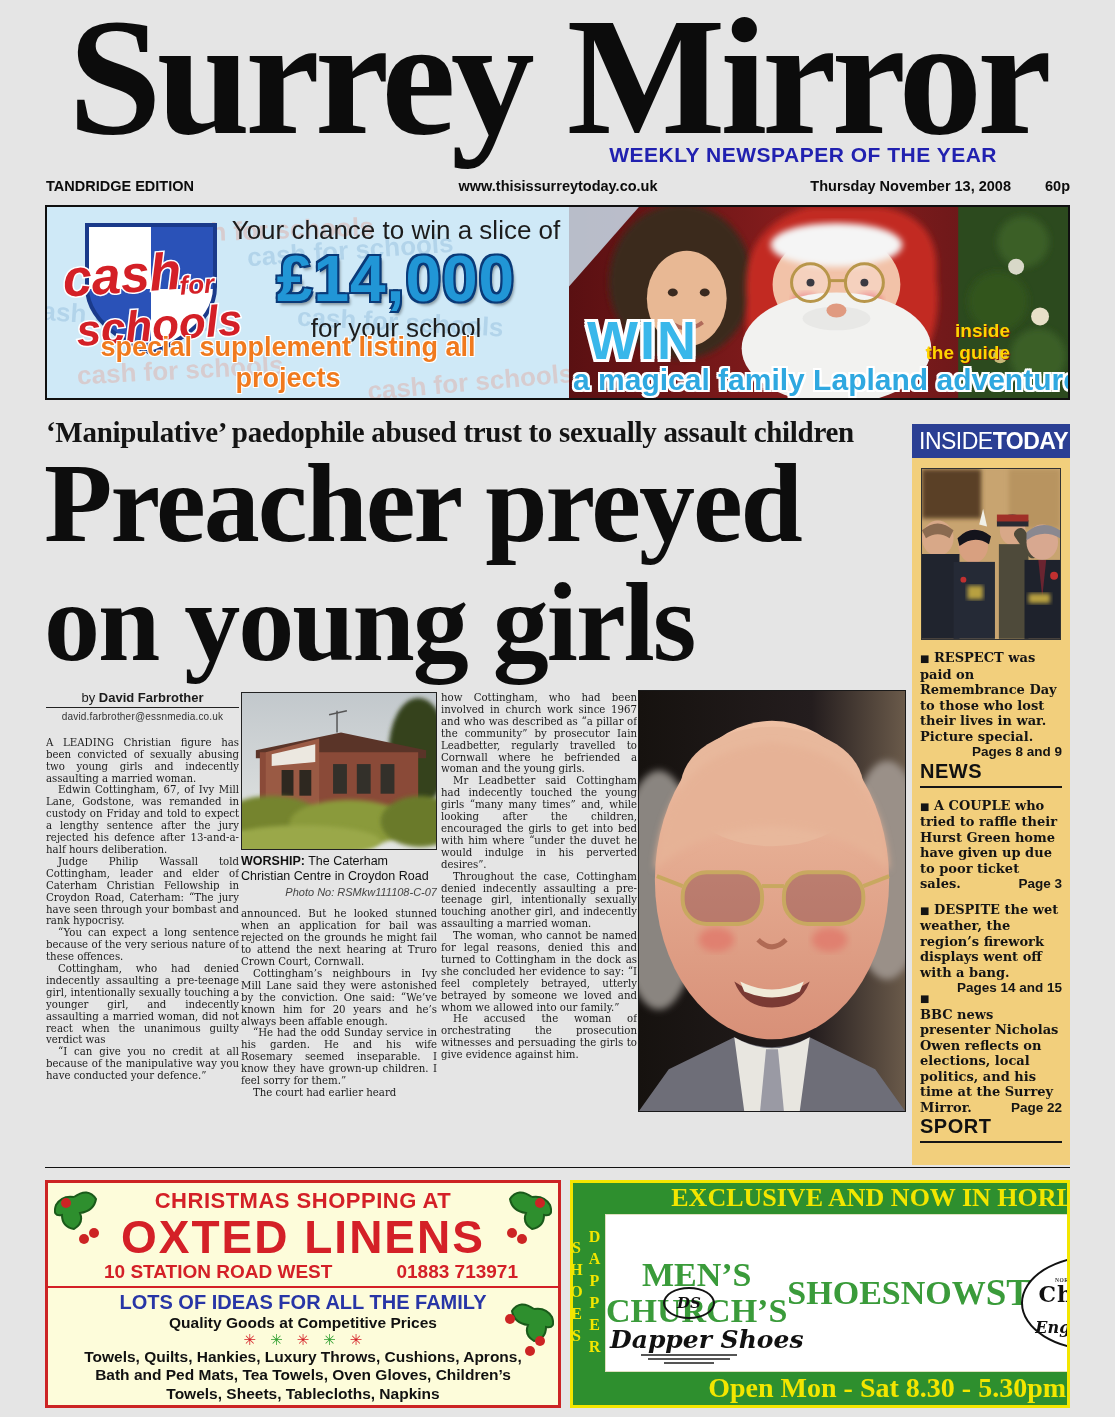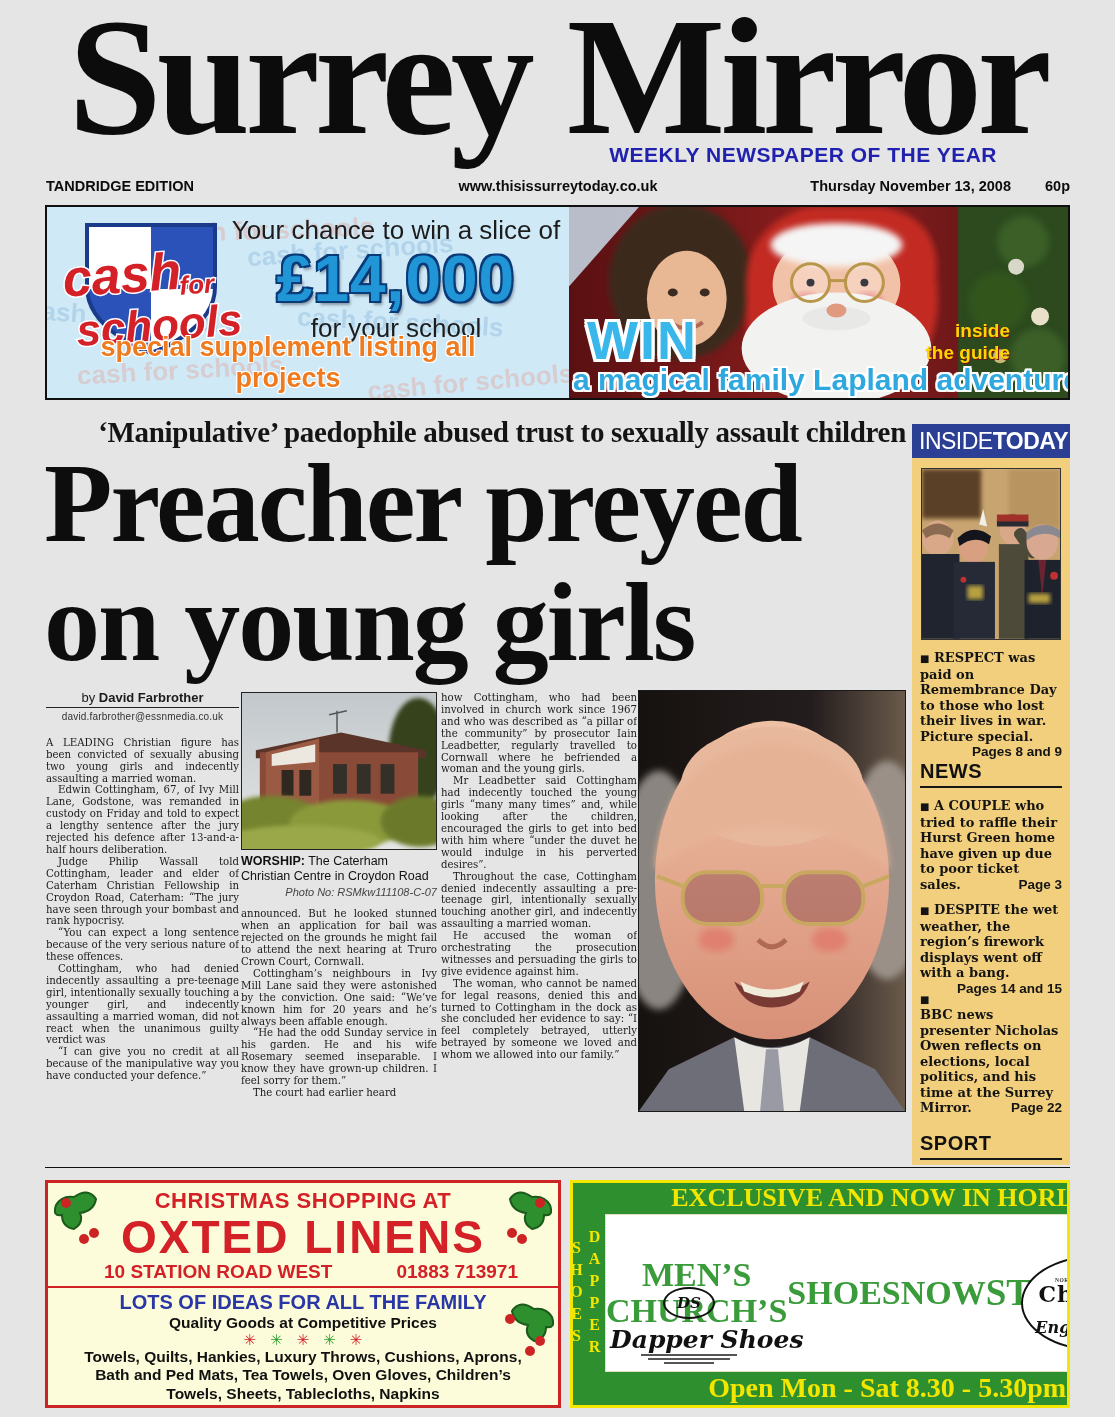--- a/index.html
+++ b/index.html
@@ -51,21 +51,21 @@
     color:#ffd400; text-shadow:1px 1px 0 #7a1010;
   }
   .lapland-text{
     position:absolute; left:4px; right:4px; bottom:1px; text-align:center; font-weight:bold; font-size:30px; color:#2fa8e0;
     text-shadow:-2px -2px 0 #fff,2px -2px 0 #fff,-2px 2px 0 #fff,2px 2px 0 #fff,0 -2px 0 #fff,0 2px 0 #fff,-2px 0 0 #fff,2px 0 0 #fff;
     white-space:nowrap;
   }
   
   .strapline{
     position:absolute; left:46px; top:416px; width:860px;
-    font-family:"Liberation Serif", serif; font-weight:bold; font-size:29px; color:#141414; letter-spacing:-.3px;text-align:right;
+    font-family:"Liberation Serif", serif; font-weight:bold; font-size:29px; color:#141414; letter-spacing:-.3px;
   }
   .headline{
     position:absolute; left:44px; top:444px; width:865px;
     font-family:"Liberation Serif", serif; font-weight:bold; font-size:112px; line-height:1.06; letter-spacing:-2px; color:#0d0d0d;
   }
   
   .col{ position:absolute; top:692px; height:474px; overflow:hidden;
         font-family:"DejaVu Serif", serif; font-size:10.2px; line-height:11.9px; text-align:justify; color:#1a1a1a;}
   .col p{ text-indent:12px; }
   .col p.first{ text-indent:0; }
@@ -90,21 +90,21 @@
     position:absolute; left:912px; top:424px; width:158px; height:34px;
     background:#2b3f94; color:#fff; font-size:23px; line-height:34px; padding-left:7px; letter-spacing:-.5px;
   }
   .inside-today .bold{ font-weight:bold; }
   .sidebar{ position:absolute; left:912px; top:458px; width:158px; height:707px; background:#f2cf7c; padding:0 8px; overflow:hidden;}
   .sb-photo{ display:block; margin:10px auto 8px auto; border:1px solid #333;}
   .sb-item{ font-family:"DejaVu Serif", serif; font-weight:bold; font-size:13px; line-height:15.5px; color:#141414; text-align:left; margin-top:10px;}
   .sb-item .bullet{ font-size:10px; }
   .sb-page{ float:right; font-family:"Liberation Sans", sans-serif; font-weight:bold; font-size:13.5px;}
   .sb-heading{
-    margin-top:16px; font-family:"Liberation Sans", sans-serif; font-weight:900; font-size:20px; letter-spacing:.5px;
+    margin-top:0; font-family:"Liberation Sans", sans-serif; font-weight:900; font-size:20px; letter-spacing:.5px;
     border-bottom:2px solid #161616; padding-bottom:3px; color:#111;
   }
   
   .ad-left{
     position:absolute; left:45px; top:1180px; width:516px; height:228px;
     border:3px solid #cc2424; background:#fdfcda; text-align:center; overflow:hidden;
   }
   .al-line1{ margin-top:5px; font-weight:bold; font-size:22px; color:#d42027; letter-spacing:.5px;}
   .al-title{ font-weight:bold; font-size:46px; line-height:1.0; color:#d42027; letter-spacing:2px;}
   .al-addr{ display:flex; justify-content:space-between; padding:1px 40px 3px 56px; font-weight:bold; font-size:19px; color:#d42027;}
@@ -307,22 +307,22 @@
     <p class="first">announced. But he looked stunned when an application for bail was rejected on the grounds he might fail to attend the next hearing at Truro Crown Court, Cornwall.</p>
     <p>Cottingham’s neighbours in Ivy Mill Lane said they were astonished by the conviction. One said: “We’ve known him for 20 years and he’s always been affable enough.</p>
     <p>“He had the odd Sunday service in his garden. He and his wife Rosemary seemed inseparable. I know they have grown-up children. I feel sorry for them.”</p>
     <p>The court had earlier heard</p>
   </div>
 
   <div class="col" id="col3">
     <p class="first">how Cottingham, who had been involved in church work since 1967 and who was described as “a pillar of the community” by prosecutor Iain Leadbetter, regularly travelled to Cornwall where he befriended a woman and the young girls.</p>
     <p>Mr Leadbetter said Cottingham had indecently touched the young girls “many many times” and, while looking after the children, encouraged the girls to get into bed with him where “under the duvet he would indulge in his perverted desires”.</p>
     <p>Throughout the case, Cottingham denied indecently assaulting a pre-teenage girl, intentionally sexually touching another girl, and indecently assaulting a married woman.</p>
+    <p>The woman, who cannot be named for legal reasons, denied this and turned to Cottingham in the dock as she concluded her evidence to say: “I feel completely betrayed, utterly betrayed by someone we loved and whom we allowed into our family.”</p>
     <p>He accused the woman of orchestrating the prosecution witnesses and persuading the girls to give evidence against him.</p>
-    <p>The woman, who cannot be named for legal reasons, denied this and turned to Cottingham in the dock as she concluded her evidence to say: “I feel completely betrayed, utterly betrayed by someone we loved and whom we allowed into our family.”</p>
   </div>
 
   <div class="photo-col">
     <svg class="main-photo" viewBox="0 0 268 422" preserveAspectRatio="none">
       <defs>
         <linearGradient id="pbg" x1="0" y1="0" x2="1" y2="0">
           <stop offset="0" stop-color="#16120f"></stop>
             <stop offset="0.65" stop-color="#241d1e"></stop>
             <stop offset="1" stop-color="#6a5a4a"></stop>
         </linearGradient>

